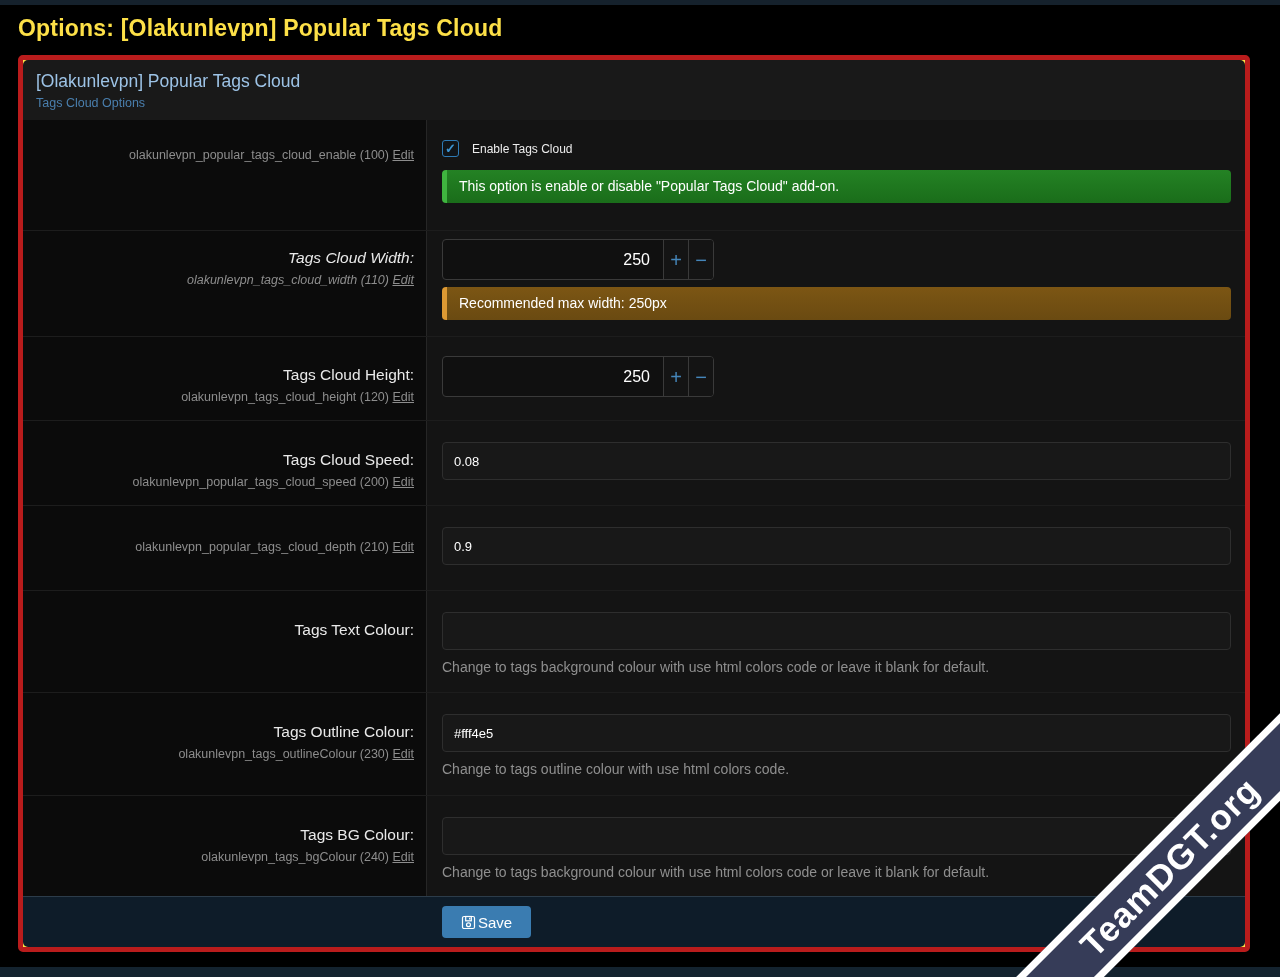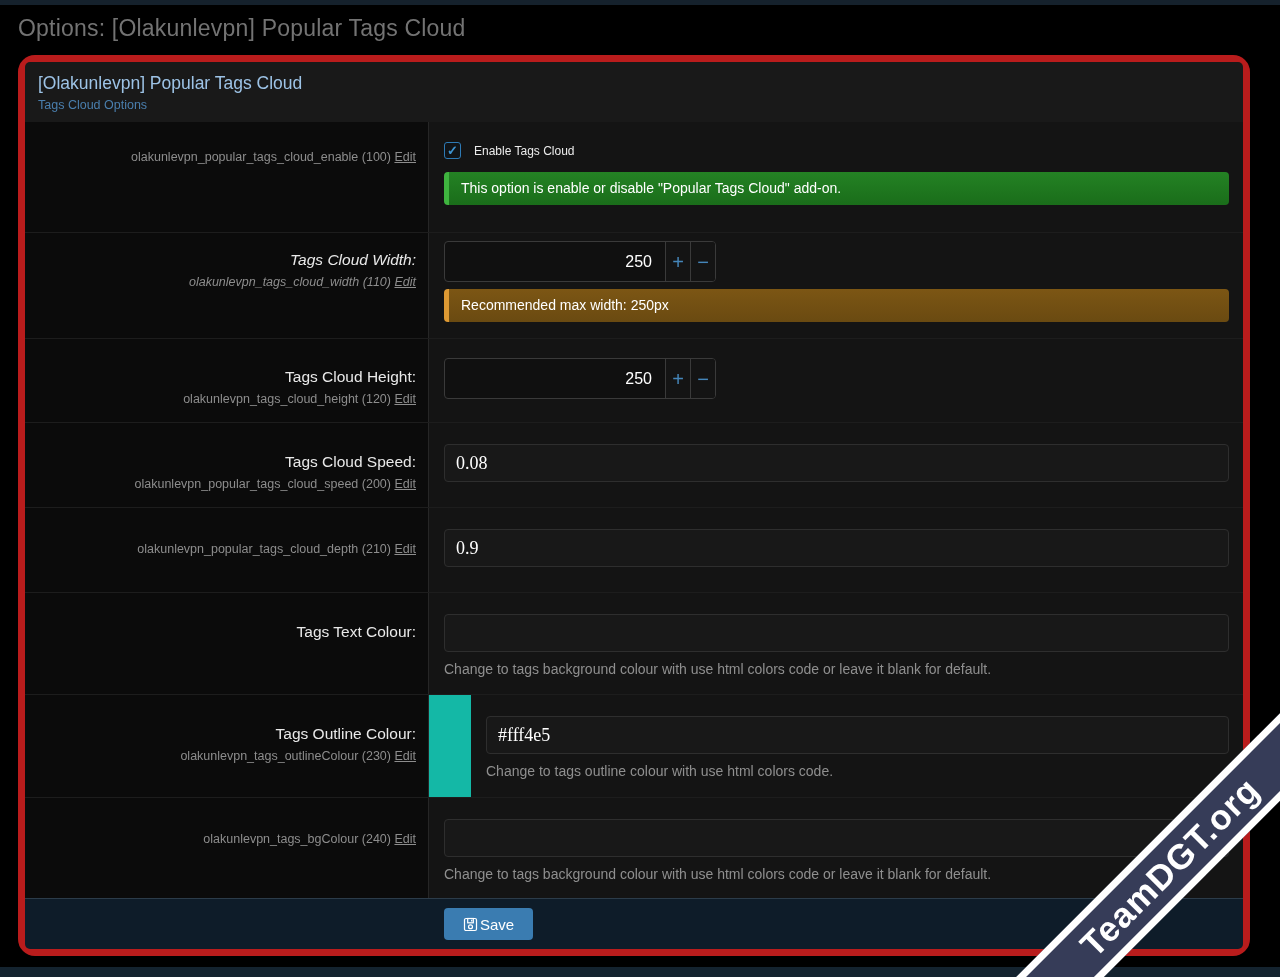--- a/index.html
+++ b/index.html
@@ -2,43 +2,43 @@
 <html><head>
 <meta charset="utf-8">
 <style>
   * { margin:0; padding:0; box-sizing:border-box; }
   html,body { width:1280px; height:977px; overflow:hidden; background:#000; position:relative;
               font-family:"Liberation Sans", sans-serif; }
   .top-strip { position:absolute; top:0; left:0; width:100%; height:5px; background:#15212c; }
   .bottom-strip { position:absolute; bottom:0; left:0; width:100%; height:10px; background:#14232f; }
 
   .page-header { padding:15px 18px 13px 18px; }
-  .page-title { color:#737373; font-size:23px; font-weight:400; letter-spacing:.2px; }
-
-  .panel { margin:0 30px 0 18px; border:7px solid #b91c1c; border-radius:17px; background:#14b8a6; }
+  .page-title { color:#fde047; font-size:23px; font-weight:700; letter-spacing:.2px; }
+
+  .panel { margin:0 30px 0 18px; border:5px solid #b91c1c; border-radius:5px; background:#fde047; }
   .panel-header { background:#191919; padding:11px 13px 10px 13px; border-radius:5px 5px 0 0; }
   .panel-title { color:#9dc3e6; font-size:17.5px; font-weight:400; }
   .panel-subtitle { color:#4a7fae; font-size:12.5px; margin-top:4px; }
 
   .form-row { display:grid; grid-template-columns:404px 1fr; border-bottom:1px solid #1d1d1d; }
   .cell-left { background:#0b0b0b; border-right:1px solid #262626; text-align:right;
                padding-right:12px; }
   .cell-right { background:#141414; padding-left:15px; padding-right:14px; }
   .field-label { color:#e9e9e9; font-size:15.5px; line-height:20px; }
   .field-key { color:#8d8d8d; font-size:12.5px; line-height:18px; margin-top:3px; white-space:nowrap; }
   .edit-link { color:#8d8d8d; text-decoration:underline; cursor:pointer; }
 
   
   .row-enable  { min-height:111px; } .row-enable  .cell-right{padding-top:20px;} .row-enable  .cell-left{padding-top:23px;}
   .row-width   { min-height:106px; } .row-width   .cell-right{padding-top:8px;}  .row-width   .cell-left{padding-top:17px;font-style:italic;}
   .row-height  { min-height:84px; }  .row-height  .cell-right{padding-top:19px;} .row-height  .cell-left{padding-top:28px;}
   .row-speed   { min-height:85px; }  .row-speed   .cell-right{padding-top:21px;} .row-speed   .cell-left{padding-top:29px;}
   .row-depth   { min-height:85px; }  .row-depth   .cell-right{padding-top:21px;} .row-depth   .cell-left{padding-top:29px;}
   .row-textcol { min-height:102px; } .row-textcol .cell-right{padding-top:21px;} .row-textcol .cell-left{padding-top:29px;}
-  .row-outline { min-height:103px;gap:42px; } .row-outline .cell-right{padding-top:21px;} .row-outline .cell-left{padding-top:29px;}
+  .row-outline { min-height:103px; } .row-outline .cell-right{padding-top:21px;} .row-outline .cell-left{padding-top:29px;}
   .row-bgcol   { min-height:100px; border-bottom:none; } .row-bgcol .cell-right{padding-top:21px;} .row-bgcol .cell-left{padding-top:29px;}
 
   .check-line { display:flex; align-items:center; }
   .checkbox { width:17px; height:17px; border:1px solid #2e7ab5; border-radius:3px; background:#101418;
               display:inline-flex; align-items:center; justify-content:center; cursor:pointer; }
   .checkbox .check { color:#3d94d1; font-size:13px; line-height:1; font-weight:bold; }
   .check-label { color:#ececec; font-size:12px; margin-left:13px; }
 
   .message { margin-top:13px; border-radius:4px; color:#fff; font-size:14px;
              padding:8px 12px 9px 12px; border-left:5px solid transparent; }
@@ -47,22 +47,22 @@
                      margin-top:7px; }
 
   .stepper { display:flex; width:272px; height:41px; border:1px solid #3a3a3a; border-radius:4px;
              overflow:hidden; background:#101010; }
   .stepper input { flex:1; background:transparent; border:none; outline:none; color:#fff;
                    font-size:16px; text-align:right; padding-right:13px; font-family:inherit; }
   .stepper-btn { width:50px; border:none; border-left:1px solid #3a3a3a; background:#141414;
                  color:#4586ba; font-size:20px; cursor:pointer; line-height:1; }
 
   .text-input { width:100%; height:38px; background:#181818; border:1px solid #2e2e2e;
-                border-radius:4px; color:#fff; font-size:18px; padding:0 11px; outline:none;
-                font-family:Liberation Serif, serif; }
+                border-radius:4px; color:#fff; font-size:13px; padding:0 11px; outline:none;
+                font-family:Liberation Sans, sans-serif; }
   .field-desc { color:#8f8f8f; font-size:14px; margin-top:9px; }
 
   .panel-footer { background:#0e1c29; border-top:1px solid #2c3c4a; height:51px; display:flex;
                   align-items:center; padding-left:419px; border-radius:0 0 5px 5px; }
   .save-button { display:inline-flex; align-items:center; gap:2px; background:#3a7cb1; border:none;
                  border-radius:4px; color:#fff; font-size:15px; padding:7px 19px; height:32px;
                  cursor:pointer; font-family:inherit; }
   .save-button svg { display:block; }
 
   .ribbon { position:absolute; left:920px; top:836px; width:500px; height:62px; background:#363c58;
@@ -165,20 +165,21 @@
       <div class="field-key"><span>olakunlevpn_tags_outlineColour (230)</span> <a class="edit-link">Edit</a></div>
     </div>
     <div class="cell-right">
       <input class="text-input" type="text" value="#fff4e5" style="">
       <div class="field-desc">Change to tags outline colour with use html colors code.</div>
     </div>
   </div>
 
   <div class="form-row row-bgcol">
     <div class="cell-left">
+      <div class="field-label">Tags BG Colour:</div>
       <div class="field-key"><span>olakunlevpn_tags_bgColour (240)</span> <a class="edit-link">Edit</a></div>
     </div>
     <div class="cell-right">
       <input class="text-input" type="text" value="" style="">
       <div class="field-desc">Change to tags background colour with use html colors code or leave it blank for default.</div>
     </div>
   </div>
 
   <div class="panel-footer">
     <button class="save-button">

